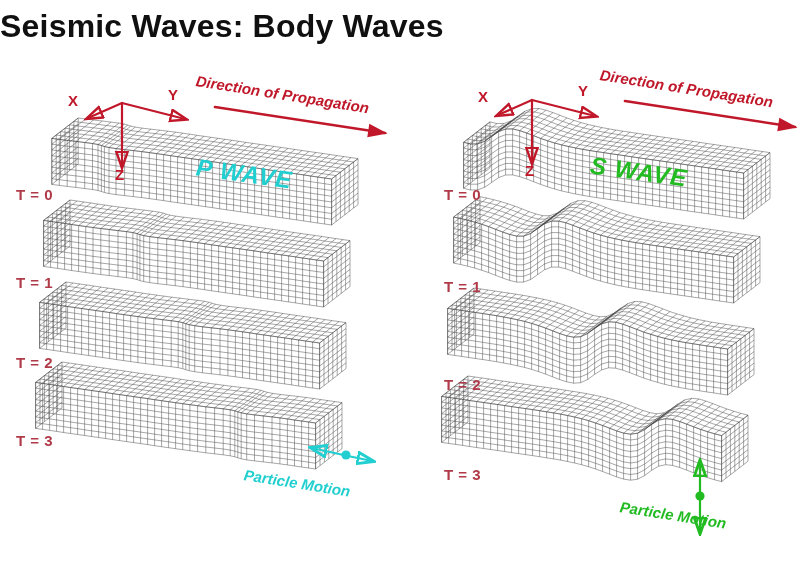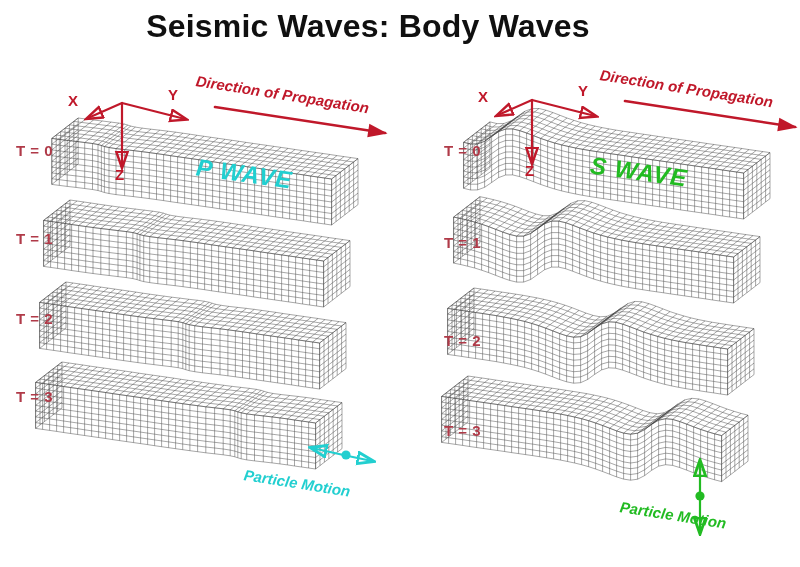--- a/index.html
+++ b/index.html
@@ -1,26 +1,26 @@
 <!DOCTYPE html>
 <html><head>
 <meta charset="utf-8">
 <style>
   html,body{margin:0;padding:0;background:#ffffff;}
   body{width:800px;height:567px;position:relative;overflow:hidden;
        font-family:"Liberation Sans","DejaVu Sans",sans-serif;}
   #page-title{
-    position:absolute;left:0;top:8px;width:736px;text-align:center;
+    position:absolute;left:0;top:8px;width:736px;
     font-size:32px;font-weight:700;color:#101010;letter-spacing:.2px;
   }
   #stage{position:absolute;left:0;top:0;width:800px;height:567px;}
   svg{position:absolute;left:0;top:0;width:800px;height:567px;overflow:visible;}
   .t-label{
     position:absolute;font-size:15px;font-weight:700;color:#b03a48;
-    letter-spacing:.5px;white-space:nowrap;
+    letter-spacing:.5px;white-space:nowrap;margin-top:44px;
   }
   .axis-label{
     position:absolute;font-size:15px;font-weight:700;color:#c0182a;
     white-space:nowrap;
   }
   .wave-name{
     position:absolute;font-size:24px;font-weight:700;font-style:italic;
     white-space:nowrap;letter-spacing:1px;
   }
   .prop-text{

